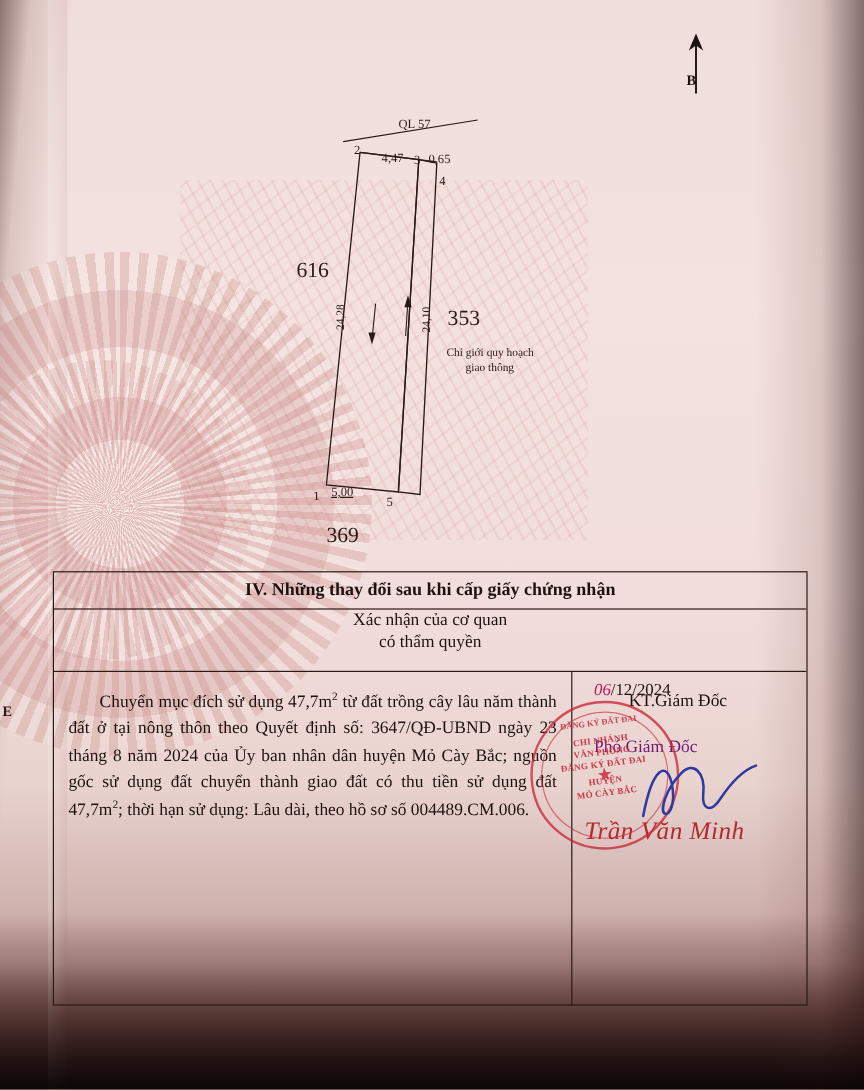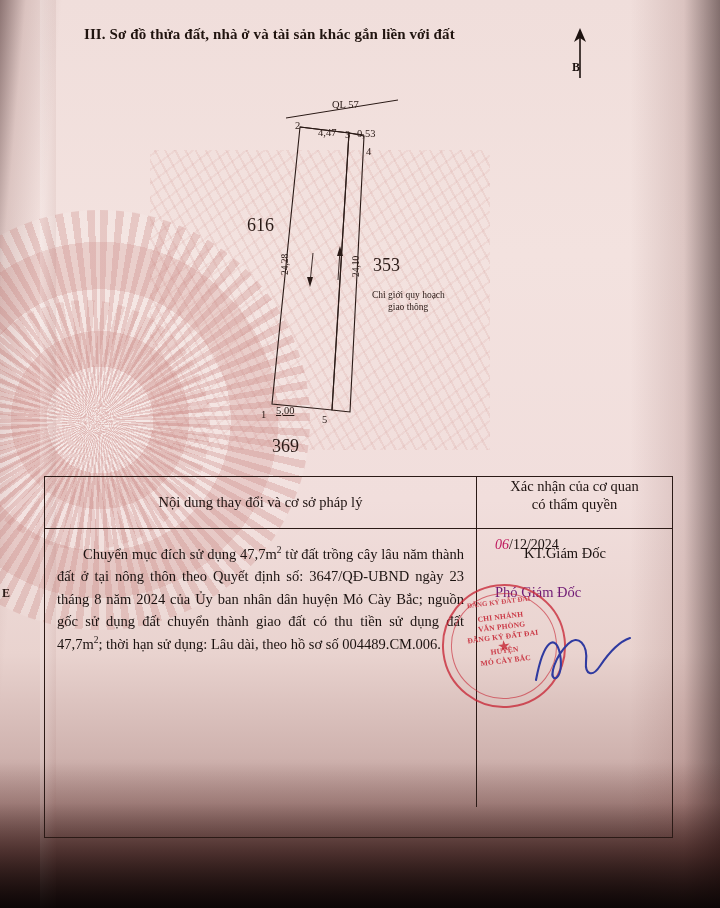--- a/index.html
+++ b/index.html
@@ -283,21 +283,20 @@
 <div id="page">
 
   <div class="paper-base"></div>
   <div class="rosette"></div>
   <div class="rosette2"></div>
   <div class="wm-dragon"></div>
   <div class="paper-fold"></div>
   <div class="paper-right-shadow"></div>
   <div class="paper-bottom-dark"></div>
 
-  <div class="sec3-title">III. Sơ đồ thửa đất, nhà ở và tài sản khác gắn liền với đất</div>
 
   <svg class="north" viewBox="0 0 28 52">
     <line x1="14" y1="50" x2="14" y2="6" stroke="#1d1210" stroke-width="1.6"></line>
     <polygon points="14,0 8,14 14,10 20,14" fill="#1d1210"></polygon>
   </svg>
   <div class="north-label">B</div>
 
   <div class="left-edge-mark">E</div>
 
   <svg class="drawing" viewBox="0 0 720 470">
@@ -313,59 +312,60 @@
     <line x1="313" y1="253" x2="310" y2="283" stroke="#2a1a16" stroke-width="0.9"></line>
     <polygon points="310,287 307,277 313,277" fill="#2a1a16"></polygon>
     <line x1="338" y1="280" x2="340" y2="250" stroke="#2a1a16" stroke-width="0.9"></line>
     <polygon points="340,246 337,256 343,256" fill="#2a1a16"></polygon>
   </svg>
 
   <div class="dlabel" style="left:332px; top:99px;">QL 57</div>
   <div class="dlabel" style="left:295px; top:120px;">2</div>
   <div class="dlabel" style="left:318px; top:127px;">4,47</div>
   <div class="dlabel" style="left:345px; top:129px;">3</div>
-  <div class="dlabel" style="left:357px; top:128px;">0,53</div>
+  <div class="dlabel" style="left:357px; top:128px;">0,65</div>
   <div class="dlabel" style="left:366px; top:146px;">4</div>
 
   <div class="dlabel rot sm" style="left:280px; top:275px;">24,28</div>
   <div class="dlabel rot sm" style="left:351px; top:277px;">24,10</div>
 
   <div class="dlabel big" style="left:247px; top:215px;">616</div>
   <div class="dlabel big" style="left:373px; top:255px;">353</div>
   <div class="dlabel big" style="left:272px; top:436px;">369</div>
 
   <div class="dlabel sm" style="left:372px; top:290px;">Chỉ giới quy hoạch</div>
   <div class="dlabel sm" style="left:388px; top:302px;">giao thông</div>
 
   <div class="dlabel" style="left:261px; top:409px;">1</div>
   <div class="dlabel" style="left:276px; top:405px;text-decoration:underline;">5,00</div>
   <div class="dlabel" style="left:322px; top:414px;">5</div>
 
   <div class="tbl">
+    <div class="tbl-head">IV. Những thay đổi sau khi cấp giấy chứng nhận</div>
     <div class="tbl-subhead">
-      <div class="col-a">Nội dung thay đổi và cơ sở pháp lý</div>
       <div class="col-b">
         <div>
           <div>Xác nhận của cơ quan</div>
           <div>có thẩm quyền</div>
         </div>
       </div>
     </div>
     <div class="tbl-body">
       <div class="body-a">
         <div class="entry">
           <span style="text-indent:0">Chuyển mục đích sử dụng </span><span>47,7m</span><sup>2</sup><span> từ đất trồng cây lâu năm thành đất ở tại nông thôn theo Quyết định số: 3647/QĐ-UBND ngày 23 tháng 8 năm 2024 của Ủy ban nhân dân huyện Mỏ Cày Bắc; nguồn gốc sử dụng đất chuyển thành giao đất có thu tiền sử dụng đất </span><span>47,7m</span><sup>2</sup><span>; thời hạn sử dụng: Lâu dài, theo hồ sơ số 004489.CM.006.</span>
         </div>
       </div>
       <div class="body-b">
         <div class="date-line">
           <span class="date-hand">06</span><span>/12/2024</span>
         </div>
         <div class="sign-title1">KT.Giám Đốc</div>
         <div class="sign-title2">Phó Giám Đốc</div>
+        <div class="signature">Trần Văn Minh</div>
       </div>
     </div>
   </div>
 
   <div class="seal">
     <div class="seal-arc" style="top:12px;">ĐĂNG KÝ   ĐẤT ĐAI</div>
     <div class="seal-text" style="top:26px;">CHI NHÁNH</div>
     <div class="seal-text" style="top:36px;">VĂN PHÒNG</div>
     <div class="seal-text" style="top:46px;">ĐĂNG KÝ ĐẤT ĐAI</div>
     <div class="seal-text" style="top:60px;">HUYỆN</div>

